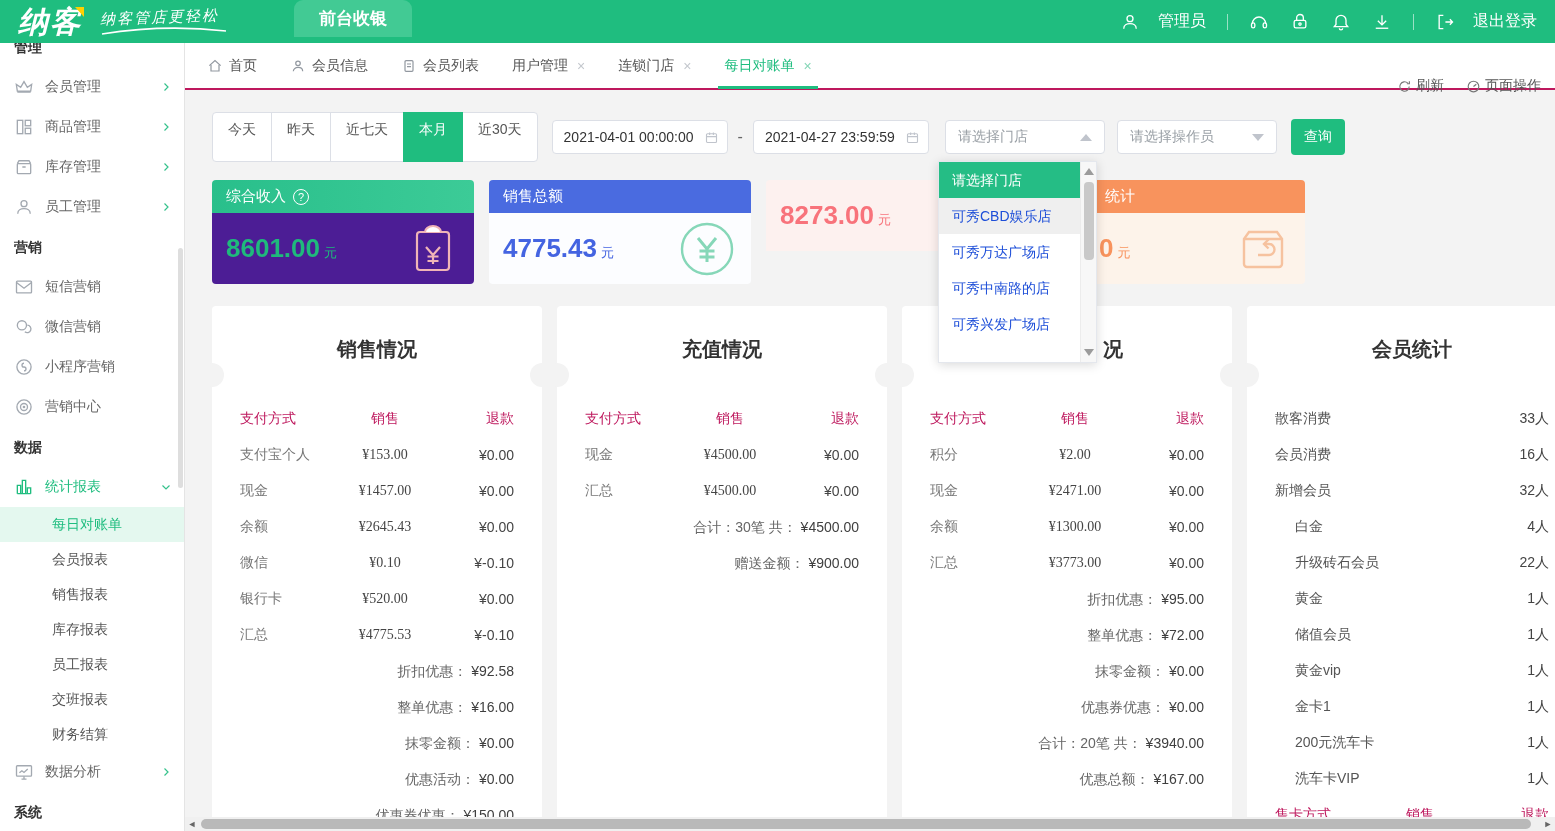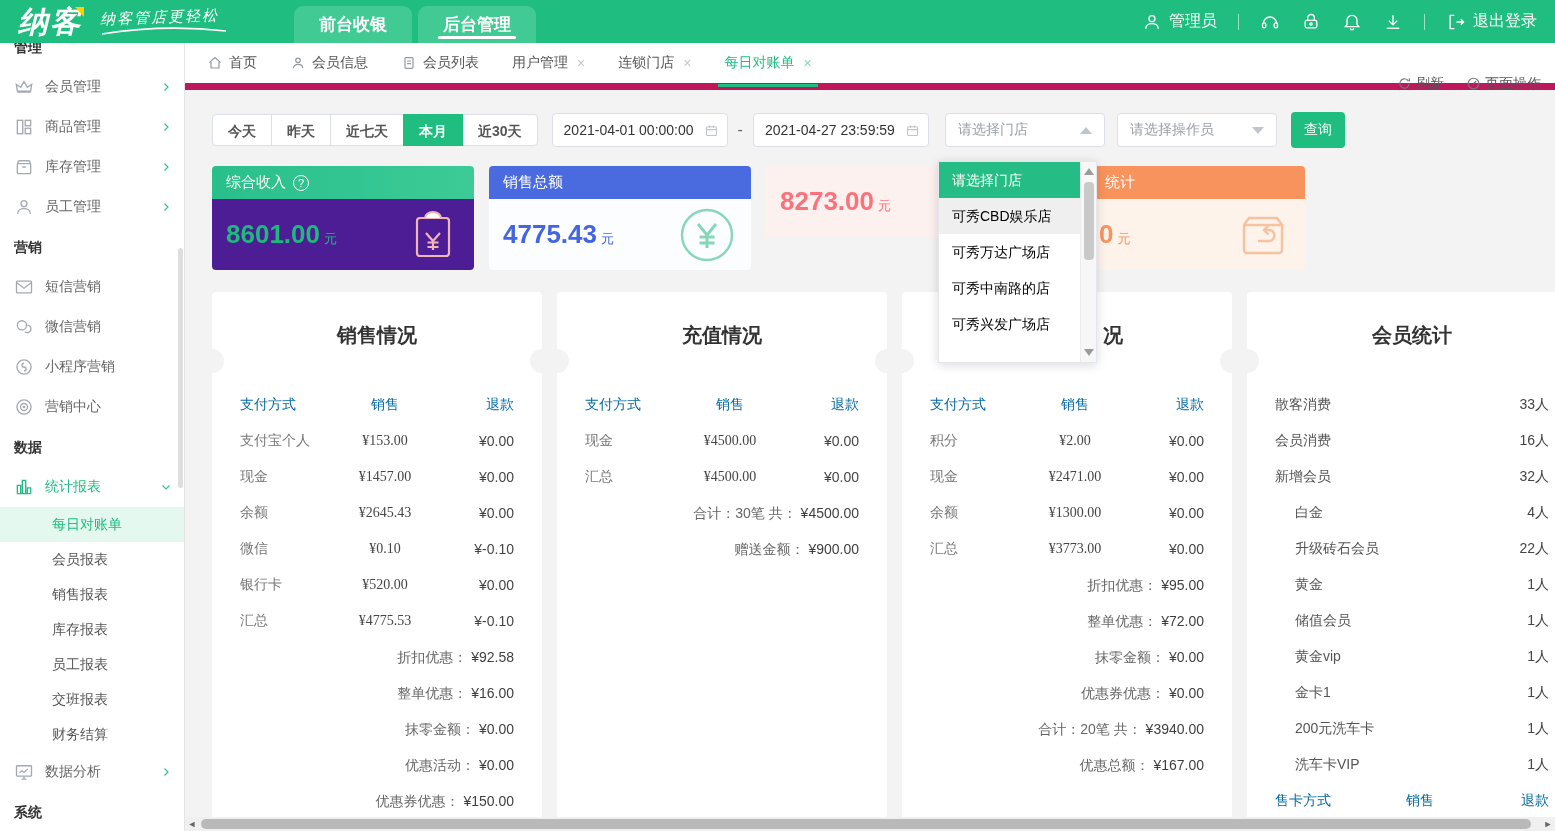--- a/index.html
+++ b/index.html
@@ -8,64 +8,64 @@
   svg { display:block; }
 
   
   .header { height:43px; background:#1fbd7f; display:flex; align-items:stretch; color:#fff; padding:0 18px; }
   .hleft { display:flex; align-items:center; }
   .logo { font-size:30px; font-weight:bold; font-style:italic; letter-spacing:2px; position:relative; line-height:43px; }
   .logo::after { content:""; position:absolute; right:-2px; top:7px; width:0; height:0;
     border-left:9px solid transparent; border-top:10px solid #ffd100; }
   .tagline-wrap { margin-left:18px; display:flex; flex-direction:column; justify-content:center; }
   .tagline { font-size:15px; font-style:italic; transform:rotate(-2deg); letter-spacing:2px; }
-  .nav-tabs { display:flex; margin-left:66px; align-items:flex-end; gap:6px; }
+  .nav-tabs { display:flex; margin-left:66px; align-items:flex-end; gap:6px;flex-direction:column; }
   .nav-tab { background:#42ca94; border-radius:9px 9px 0 0; padding:0 25px; height:37px; line-height:37px;
     font-size:17px; font-weight:bold; cursor:pointer; position:relative; }
   .nav-tab.active::after { content:""; position:absolute; left:20px; right:20px; bottom:4px; height:3px;
     background:#fff; border-radius:2px; }
   .hright { margin-left:auto; display:flex; align-items:center; gap:21px; font-size:16px; }
-  .hitem { display:flex; align-items:center; gap:7px; cursor:pointer;justify-content:flex-end; }
+  .hitem { display:flex; align-items:center; gap:18px; cursor:pointer;justify-content:flex-end; }
   .hdiv { width:1px; height:16px; background:rgba(255,255,255,.55); }
 
   
   .app { display:flex; height:788px; }
   .sidebar { width:185px; background:#fff; border-right:1px solid #e4e4e4; position:relative; overflow:hidden; flex-shrink:0; }
   .main { flex:1; position:relative; background:#f3f3f3; overflow:hidden; }
 
   
   .side-section { height:40px; line-height:40px; padding-left:14px; font-size:14px; font-weight:bold; color:#333; }
   .side-section.first { margin-top:-16px; }
   .side-item { display:flex; align-items:center; height:40px; padding:0 12px 0 14px; color:#666; font-size:14px; cursor:pointer; }
   .side-item .sicon { width:20px; height:20px; margin-right:11px; color:#a3a9b1; }
   .side-item .chev { margin-left:auto; color:#35c28c; }
   .side-item.green, .side-item.green .sicon { color:#1fbd7f; }
   .side-sub { height:35px; line-height:35px; padding-left:52px; font-size:14px; color:#555; cursor:pointer; }
   .side-sub.active { background:#e4f8ef; color:#1fbd7f; }
   .side-thumb { position:absolute; right:1px; top:205px; width:5px; height:240px; background:#dedede; border-radius:3px; }
 
   
-  .tabbar { height:47px; background:#fff; border-bottom:7px solid #be185d; display:flex; align-items:center; padding:0 14px 0 22px; }
+  .tabbar { height:47px; background:#fff; border-bottom:2px solid #be185d; display:flex; align-items:center; padding:0 14px 0 22px; }
   .tab { display:flex; align-items:center; gap:6px; margin-right:33px; font-size:14px; color:#555; height:47px; position:relative; cursor:pointer; }
   .tab .ticon { color:#9298a0; }
   .tab .tclose { color:#c3c7cd; font-size:14px; margin-left:3px; }
   .tab.active { color:#1fbd7f; }
   .tab.active .tclose { color:#85d6b7; }
   .tab.active::after { content:""; position:absolute; left:-6px; right:-6px; bottom:0; height:3px; background:#1fbd7f; }
   .tabbar-right { margin-left:auto; display:flex; gap:22px; color:#555; font-size:14px;margin-top:41px; }
   .tabbar-right .titem { display:flex; align-items:center; gap:4px; cursor:pointer; color:#555; }
   .tabbar-right .titem svg { color:#777; }
 
   
   .content { position:absolute; top:47px; left:0; right:0; bottom:0; padding:22px 0 0 27px; }
 
   .filter-row { display:flex; align-items:center; }
   .qgroup { display:flex; }
-  .qbtn { height:32px; line-height:32px; padding:0 15px; background:#fff; border:1px solid #dcdfe6;
-    margin-left:-1px; font-size:14px; color:#555; cursor:pointer;font-weight:bold; }
+  .qbtn { height:50px; line-height:32px; padding:0 15px; background:#fff; border:1px solid #dcdfe6;
+    margin-left:-1px; font-size:14px; color:#555; cursor:pointer; }
   .qbtn:first-child { border-radius:4px 0 0 4px; margin-left:0; }
   .qbtn:last-child { border-radius:0 4px 4px 0; }
   .qbtn.active { background:#1fbd7f; border-color:#1fbd7f; color:#fff; z-index:2; }
   .dateinput { width:176px; height:34px; border:1px solid #dcdfe6; border-radius:4px; background:#fff;
     display:flex; align-items:center; padding:0 8px 0 11px; font-size:14px; color:#333; margin-left:14px; cursor:text; }
   .dateinput .cal { margin-left:auto; color:#c0c4cc; }
   .rsep { margin:0 5px; color:#666; margin-left:10px; }
   .rsep + .dateinput { margin-left:5px; }
   .select { width:160px; height:34px; border:1px solid #dcdfe6; border-radius:4px; background:#fff;
     display:flex; align-items:center; padding:0 12px; font-size:14px; color:#9aa0a6; cursor:pointer; }
@@ -107,32 +107,32 @@
   .panels { display:flex; gap:15px; margin-top:22px; }
   .panel { width:330px; height:560px; background:#fff; border-radius:4px; position:relative; flex-shrink:0; }
   .panel-title { text-align:center; font-size:20px; font-weight:bold; color:#333; padding-top:30px; height:95px; }
   .panel-title.shifted { transform:translateX(46px); }
   .notch { position:absolute; top:57px; width:24px; height:24px; border-radius:50%; background:#f3f3f3; }
   .notch.l { left:-12px; } .notch.r { right:-12px; }
   .prow { display:flex; align-items:center; height:36px; font-size:14px; }
   .prow .c1 { width:112px; padding-left:28px; color:#777; }
   .prow .c2 { flex:1; text-align:center; color:#454545;font-family:Liberation Serif, serif; }
   .prow .c3 { width:96px; text-align:right; padding-right:28px; color:#454545; }
-  .prow.head .c1, .prow.head .c2, .prow.head .c3 { color:#0369a1; }
+  .prow.head .c1, .prow.head .c2, .prow.head .c3 { color:#be185d; }
   .srow { height:36px; line-height:36px; text-align:right; padding-right:28px; font-size:14px; color:#666; }
   .srow .sval { color:#3f3f3f; }
   .mrow { display:flex; align-items:center; height:36px; padding:0 28px; font-size:14px; color:#555; }
   .mrow.indent .mlab { padding-left:20px; }
   .mrow .mval { margin-left:auto; color:#444; }
 
   
   .dropdown { position:absolute; left:753px; top:118px; width:159px; height:202px; background:#fff;
     border:1px solid #e4e7ed; box-shadow:0 2px 10px rgba(0,0,0,.15); z-index:60; display:flex; }
   .dd-list { flex:1; overflow:hidden; }
-  .dd-item { height:36px; line-height:36px; padding-left:13px; font-size:14px; color:#000000; background:#fff; cursor:pointer; white-space:nowrap; }
+  .dd-item { height:36px; line-height:36px; padding-left:13px; font-size:14px; color:#1d4ed8; background:#fff; cursor:pointer; white-space:nowrap; }
   .dd-item.selected { background:#25bd85; color:#fff; }
   .dd-item.hovered { background:#efefef; }
   .dd-item.partial { height:20px; }
   .dd-scroll { width:16px; background:#f7f7f7; border-left:1px solid #ececec; position:relative; }
   .dd-arrow { position:absolute; left:3px; width:0; height:0; border-left:5px solid transparent; border-right:5px solid transparent; }
   .dd-arrow.up { top:6px; border-bottom:7px solid #9b9b9b; }
   .dd-arrow.dn { bottom:6px; border-top:7px solid #9b9b9b; }
   .dd-thumb { position:absolute; left:3px; top:20px; width:10px; height:78px; background:#c9c9c9; border-radius:4px; cursor:grab; }
 
   

